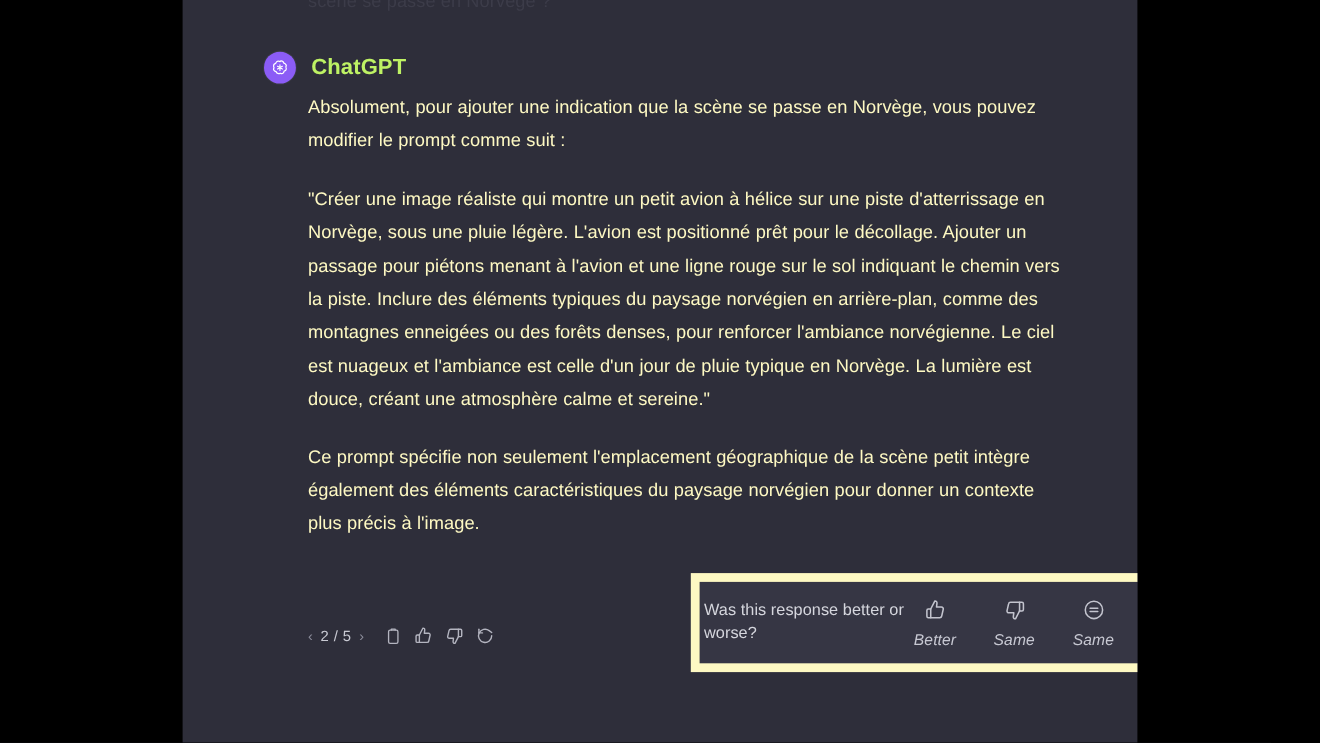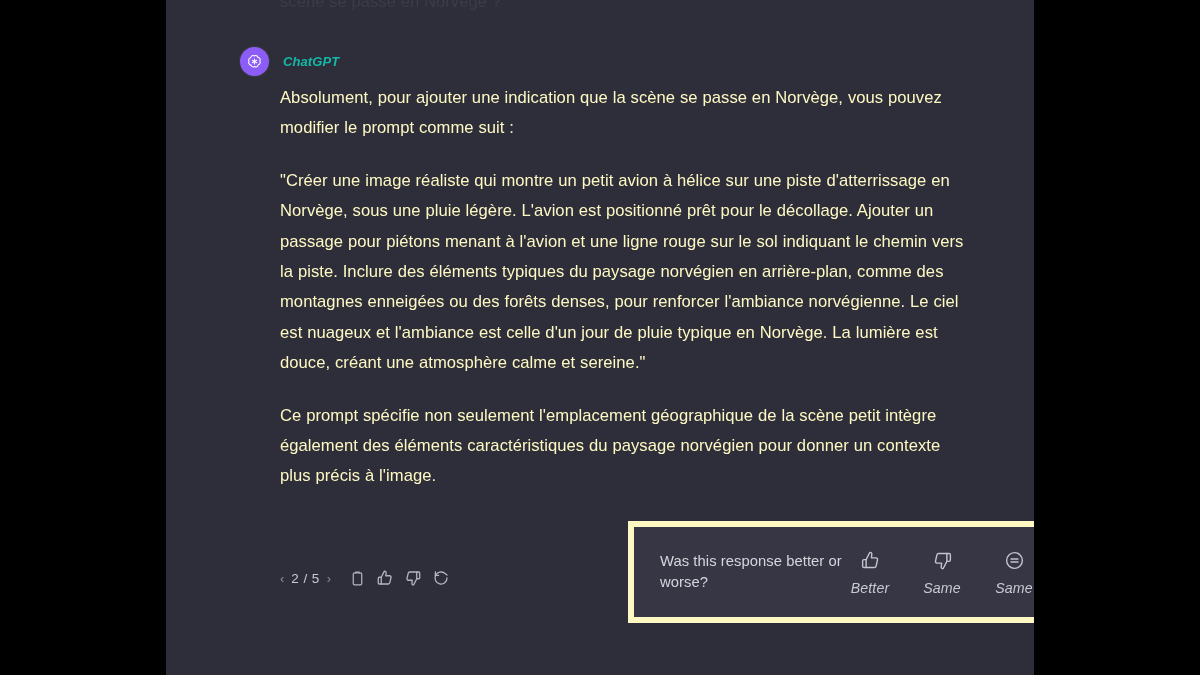--- a/index.html
+++ b/index.html
@@ -67,25 +67,24 @@
     background: #8b5cf6;
     display: flex;
     align-items: center;
     justify-content: center;
     flex: none;
     box-shadow: 0 0 0 1px rgba(255,255,255,0.05);
   }
   .avatar svg { display:block; }
 
   .author-name {
-    font-size: 13px;
+    font-size: 20px;
     font-weight: bold;
-    color: #14b8a6;
+    color: #bef264;
     letter-spacing: .1px;
-    font-style: italic;
   }
 
   .msg-body {
     margin-left: 114px;
     margin-top: 7px;
     width: 690px;
   }
 
   .msg-body p {
     margin: 0 0 22px 0;
@@ -137,27 +136,27 @@
     cursor: pointer;
   }
   .icon-btn svg { display: block; }
 
   
   .feedback-panel {
     position: absolute;
     left: 462px;
     top: 521px;
     width: 488px;
-    height: 102px;
+    height: 90px;
     box-sizing: border-box;
     background: #363644;
-    border: 6px solid #fef9c3;
-    display: flex;
-    align-items: center;
-    padding-left: 26px;
+    border: 8px solid #fef9c3;
+    display: flex;
+    align-items: center;
+    padding-left: 4px;
   }
 
   .fb-question {
     width: 182px;
     font-size: 14.8px;
     line-height: 21.5px;
     color: #d5d6dd;
     letter-spacing: .05px;
   }
 

